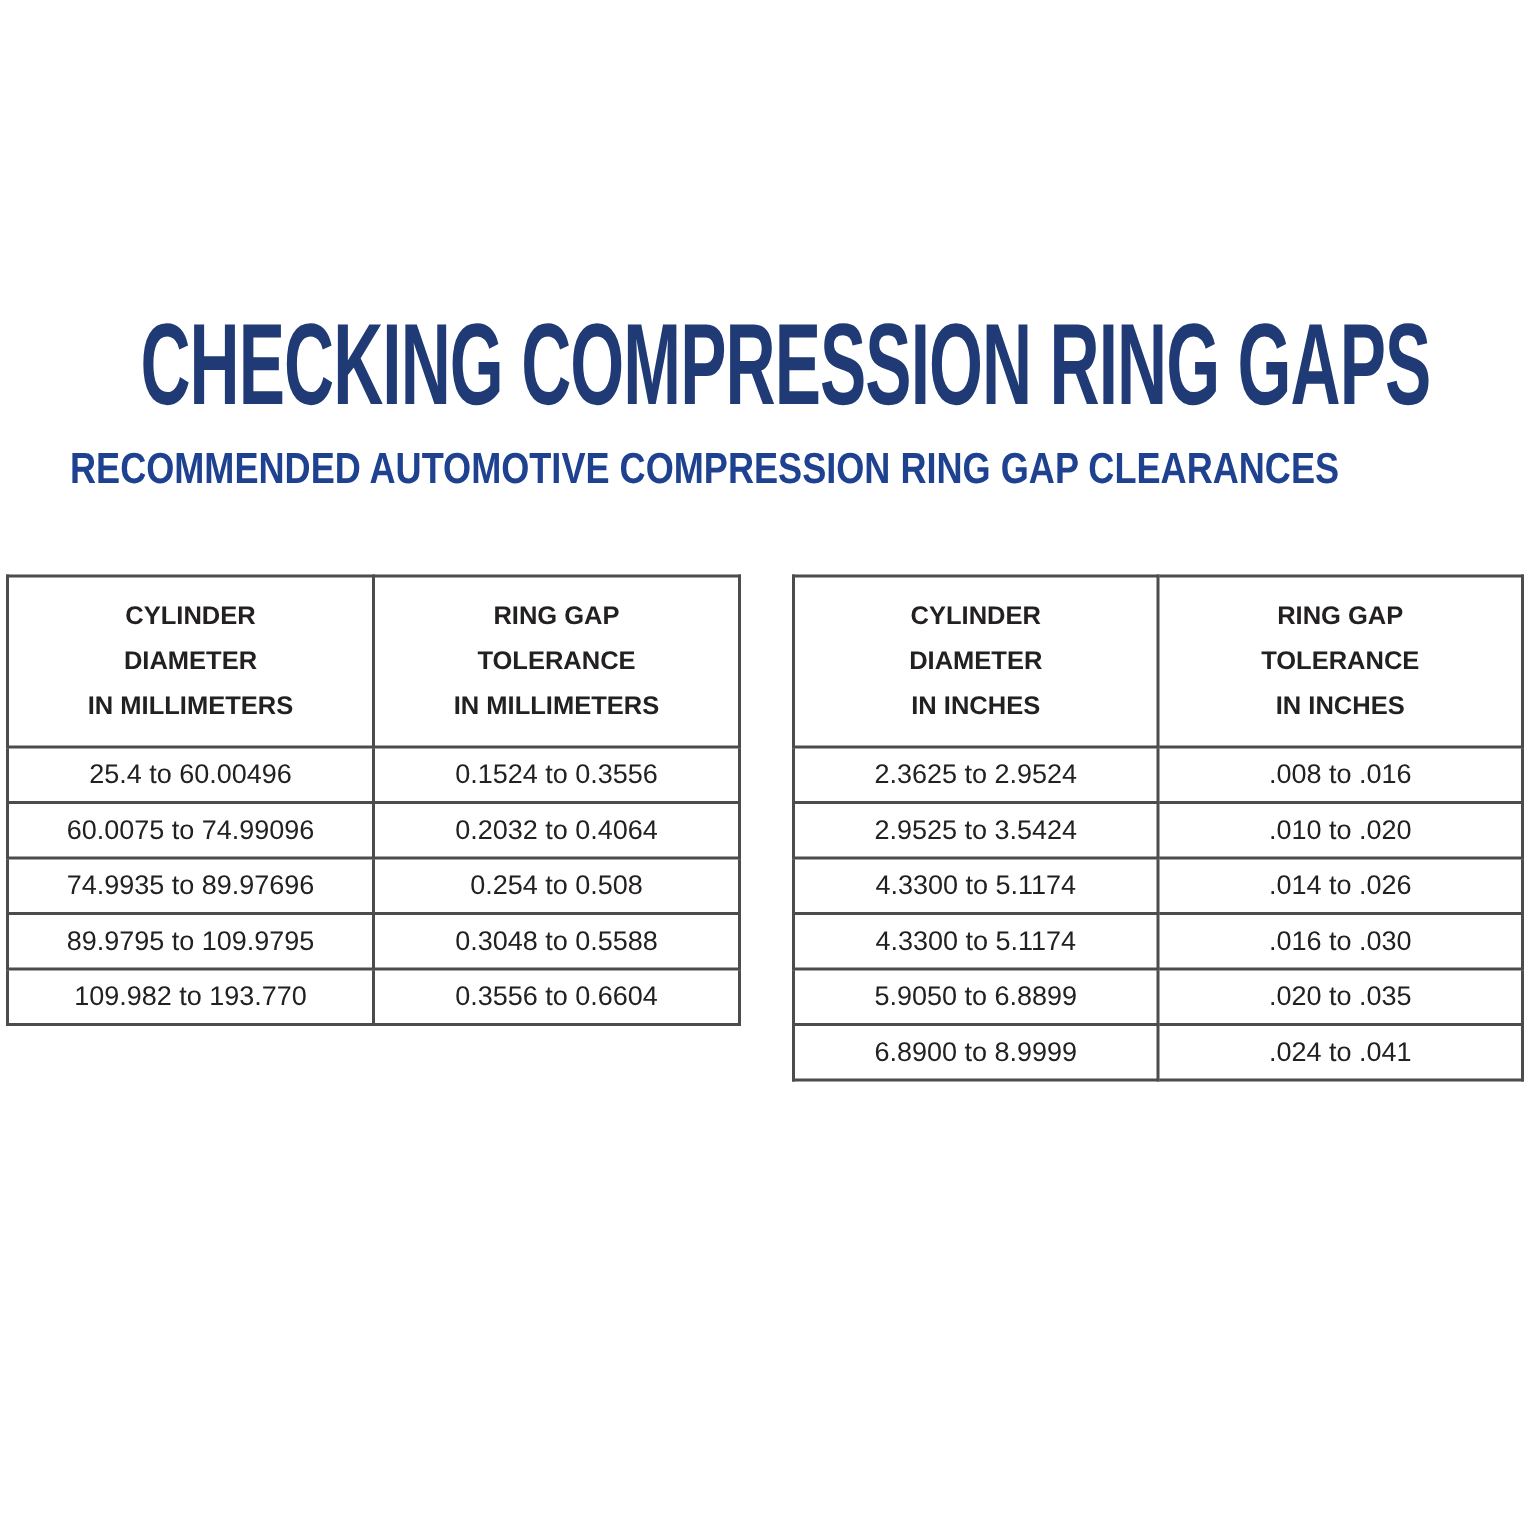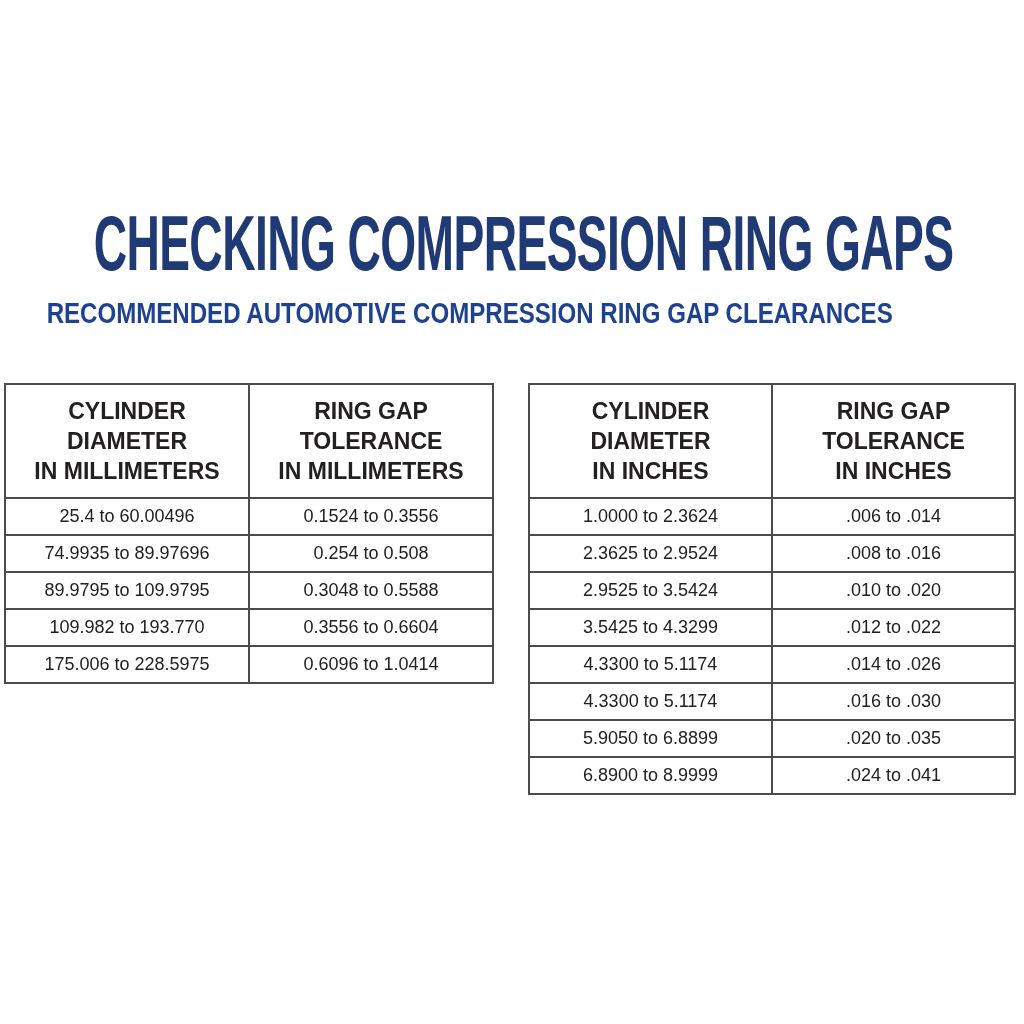--- a/index.html
+++ b/index.html
@@ -68,21 +68,21 @@
   table.spec th,
   table.spec td {
     border: 2px solid var(--border-gray);
     text-align: center;
     vertical-align: middle;
     color: var(--table-ink);
     padding: 0;
   }
   table.spec th {
     height: 114px;
-    font-size: 23px;
+    font-size: 17px;
     font-weight: bold;
     line-height: 30px;
   }
   table.spec td {
     height: 37px;
     font-size: 18px;
     font-weight: normal;
     white-space: nowrap;
   }
   .hline { display: block; }
@@ -115,34 +115,34 @@
             <span class="hline">IN MILLIMETERS</span>
           </th>
         </tr>
       </thead>
       <tbody>
         <tr>
           <td>25.4 to 60.00496</td>
           <td>0.1524 to 0.3556</td>
         </tr>
         <tr>
+          <td>60.0075 to 74.99096</td>
+          <td>0.2032 to 0.4064</td>
+        </tr>
+        <tr>
           <td>74.9935 to 89.97696</td>
           <td>0.254 to 0.508</td>
         </tr>
         <tr>
           <td>89.9795 to 109.9795</td>
           <td>0.3048 to 0.5588</td>
         </tr>
         <tr>
           <td>109.982 to 193.770</td>
           <td>0.3556 to 0.6604</td>
-        </tr>
-        <tr>
-          <td>175.006 to 228.5975</td>
-          <td>0.6096 to 1.0414</td>
         </tr>
       </tbody>
     </table>
   </div>
 
   <div class="table-wrap right">
     <table class="spec">
       <thead>
         <tr>
           <th>
@@ -152,34 +152,26 @@
           </th>
           <th>
             <span class="hline">RING GAP</span>
             <span class="hline">TOLERANCE</span>
             <span class="hline">IN INCHES</span>
           </th>
         </tr>
       </thead>
       <tbody>
         <tr>
-          <td>1.0000 to 2.3624</td>
-          <td>.006 to .014</td>
-        </tr>
-        <tr>
           <td>2.3625 to 2.9524</td>
           <td>.008 to .016</td>
         </tr>
         <tr>
           <td>2.9525 to 3.5424</td>
           <td>.010 to .020</td>
-        </tr>
-        <tr>
-          <td>3.5425 to 4.3299</td>
-          <td>.012 to .022</td>
         </tr>
         <tr>
           <td>4.3300 to 5.1174</td>
           <td>.014 to .026</td>
         </tr>
         <tr>
           <td>4.3300 to 5.1174</td>
           <td>.016 to .030</td>
         </tr>
         <tr>

